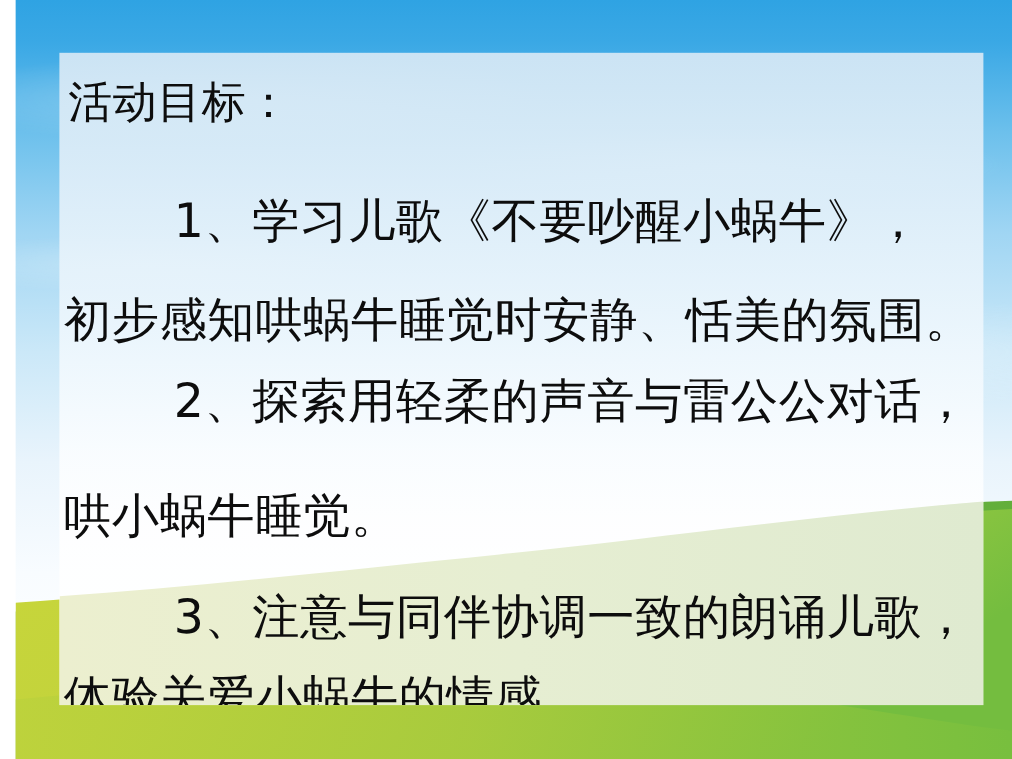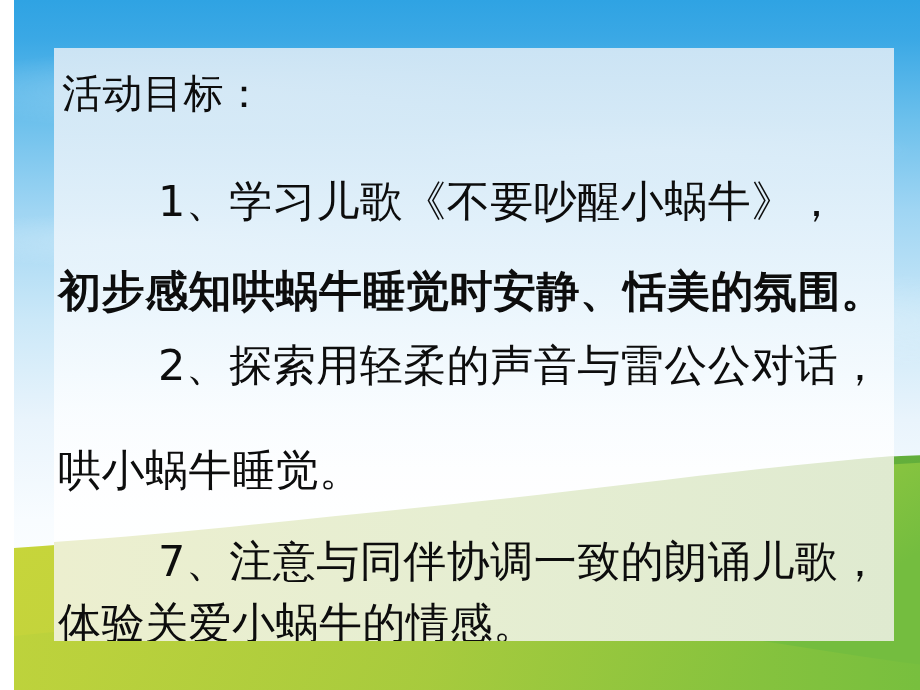--- a/index.html
+++ b/index.html
@@ -90,25 +90,25 @@
     left: 8px;
     top: 22px;
     font-size: 40px;
     line-height: 46px;
   }
   .body {
     font-size: 43px;
     line-height: 50px;
   }
   .l1 { left: 104px; top: 128px; text-align: center; }
-  .l2 { left: 4px;   top: 218px; font-weight: bold; }
+  .l2 { left: 4px;   top: 218px; }
   .l3 { left: 104px; top: 292px; }
   .l4 { left: 4px;   top: 398px; font-family: Liberation Serif, serif; }
   .l5 { left: 104px; top: 488px; }
-  .l6 { left: 4px;   top: 550px; }
+  .l6 { left: 4px;   top: 562px; }
 </style>
 </head>
 <body>
 
 <div id="slide">
 
   <div class="bg-sky"></div>
   <div class="bg-clouds"></div>
 
   <svg class="bg-hill-svg" viewBox="0 0 920 690" preserveAspectRatio="none">
@@ -155,19 +155,19 @@
     <div class="panel-text">
 
       <div class="line heading">活动目标：</div>
 
       <div class="line body l1">1、学习儿歌《不要吵醒小蜗牛》，</div>
       <div class="line body l2">初步感知哄蜗牛睡觉时安静、恬美的氛围。</div>
 
       <div class="line body l3">2、探索用轻柔的声音与雷公公对话，</div>
       <div class="line body l4">哄小蜗牛睡觉。</div>
 
-      <div class="line body l5">7、注意与同伴协调一致的朗诵儿歌，</div>
+      <div class="line body l5">3、注意与同伴协调一致的朗诵儿歌，</div>
       <div class="line body l6">体验关爱小蜗牛的情感。</div>
 
     </div>
   </div>
 
 </div>
 
 </body></html>

